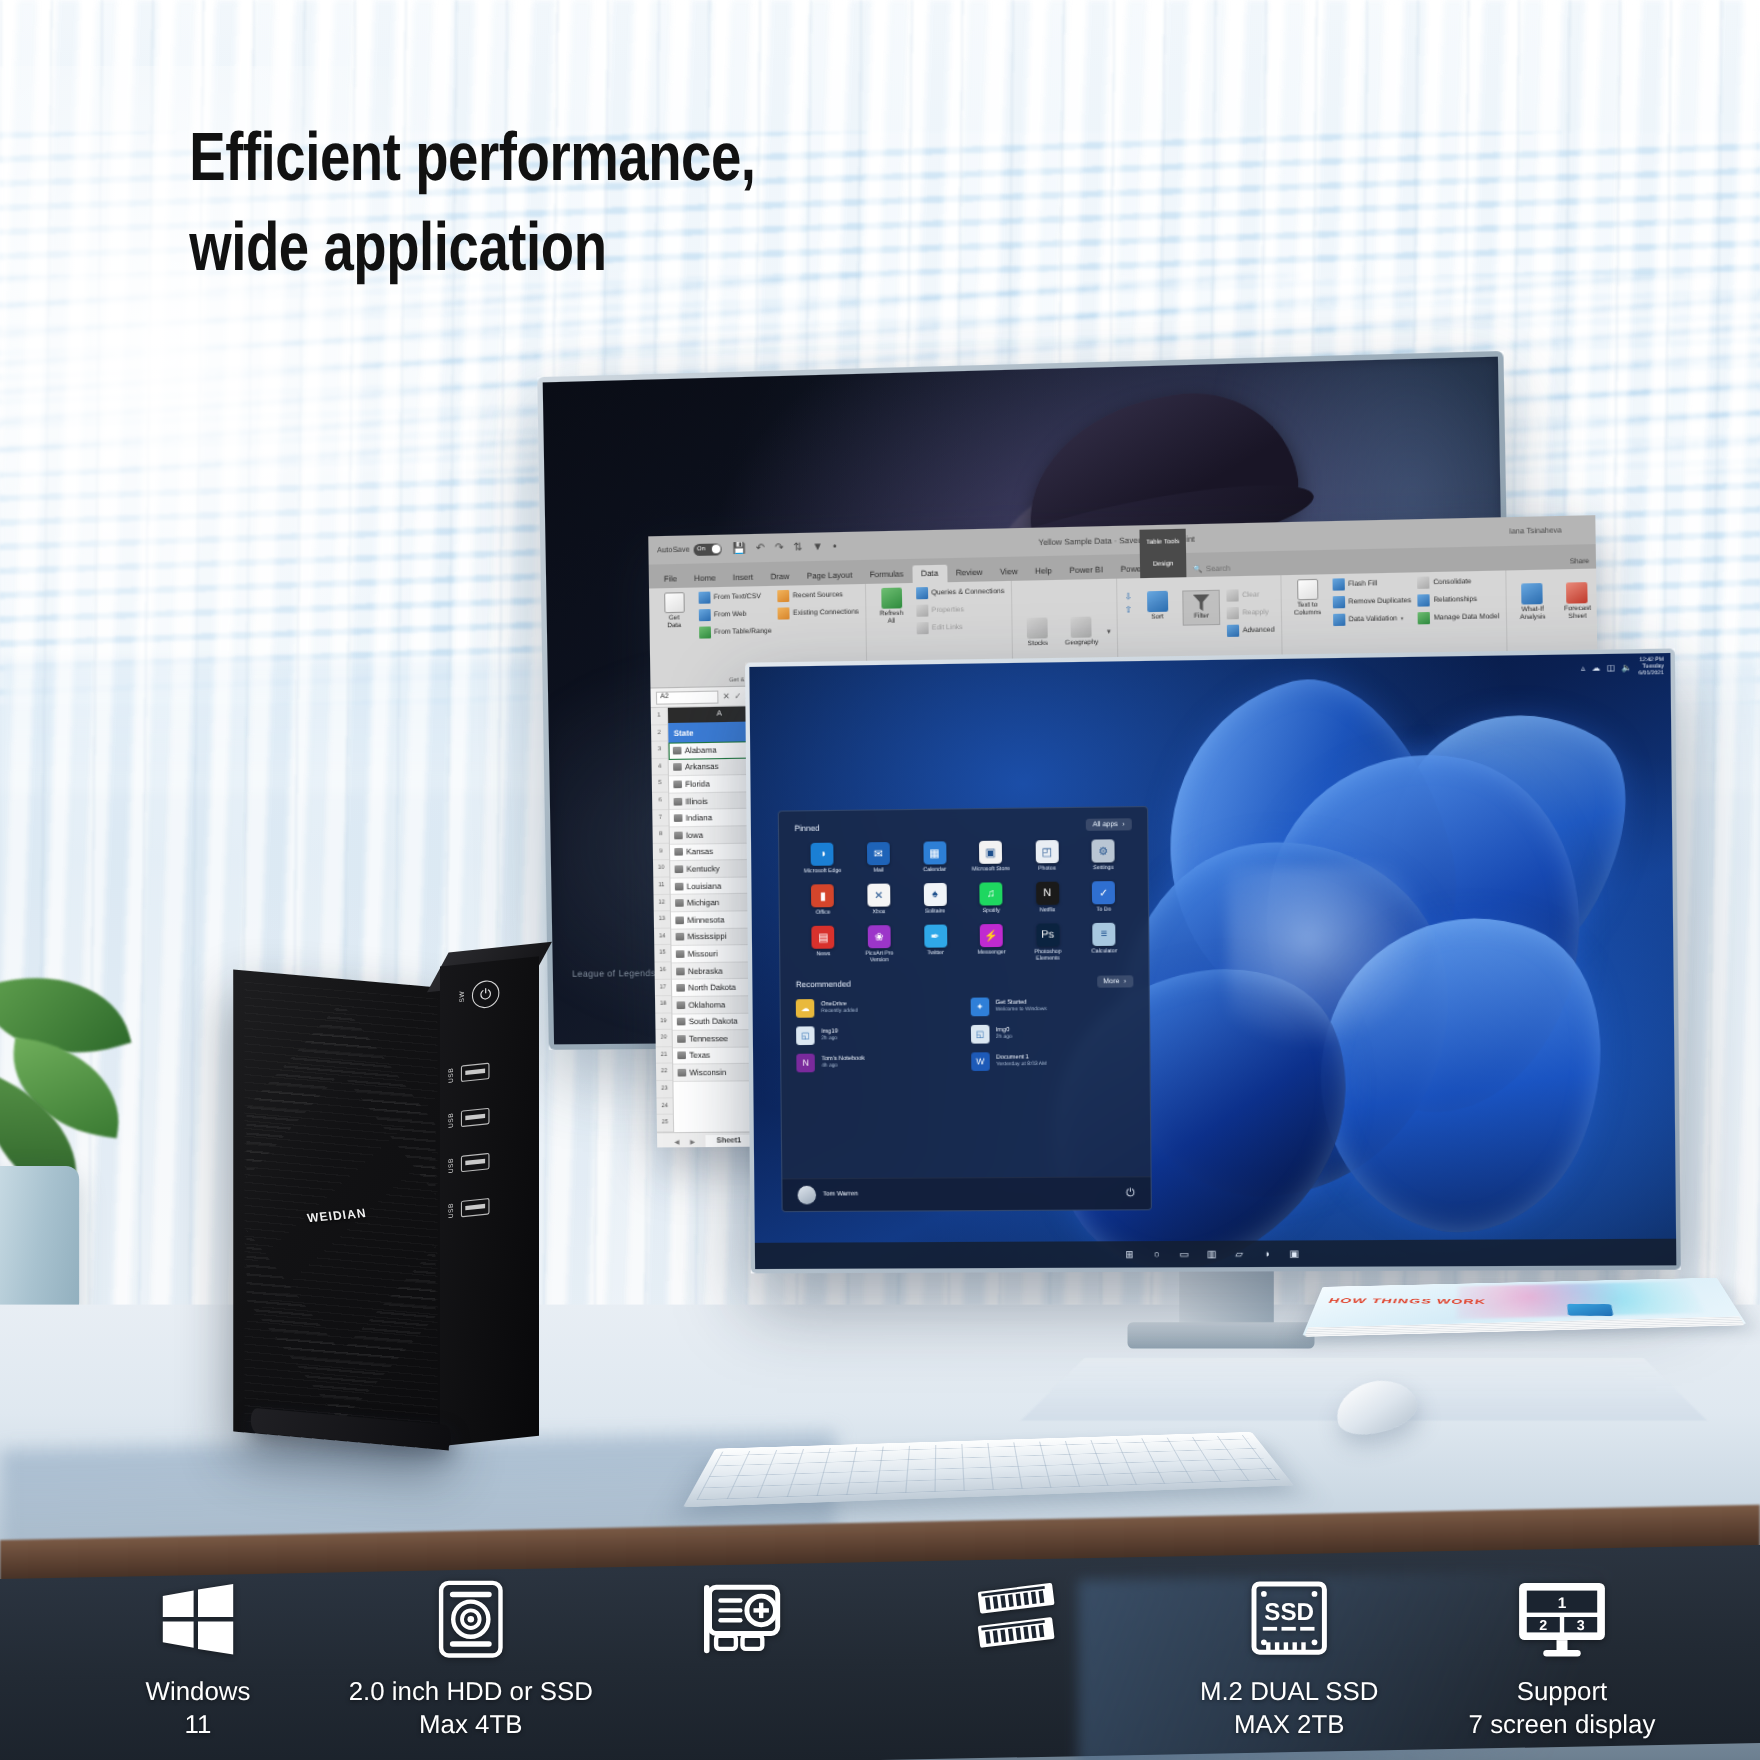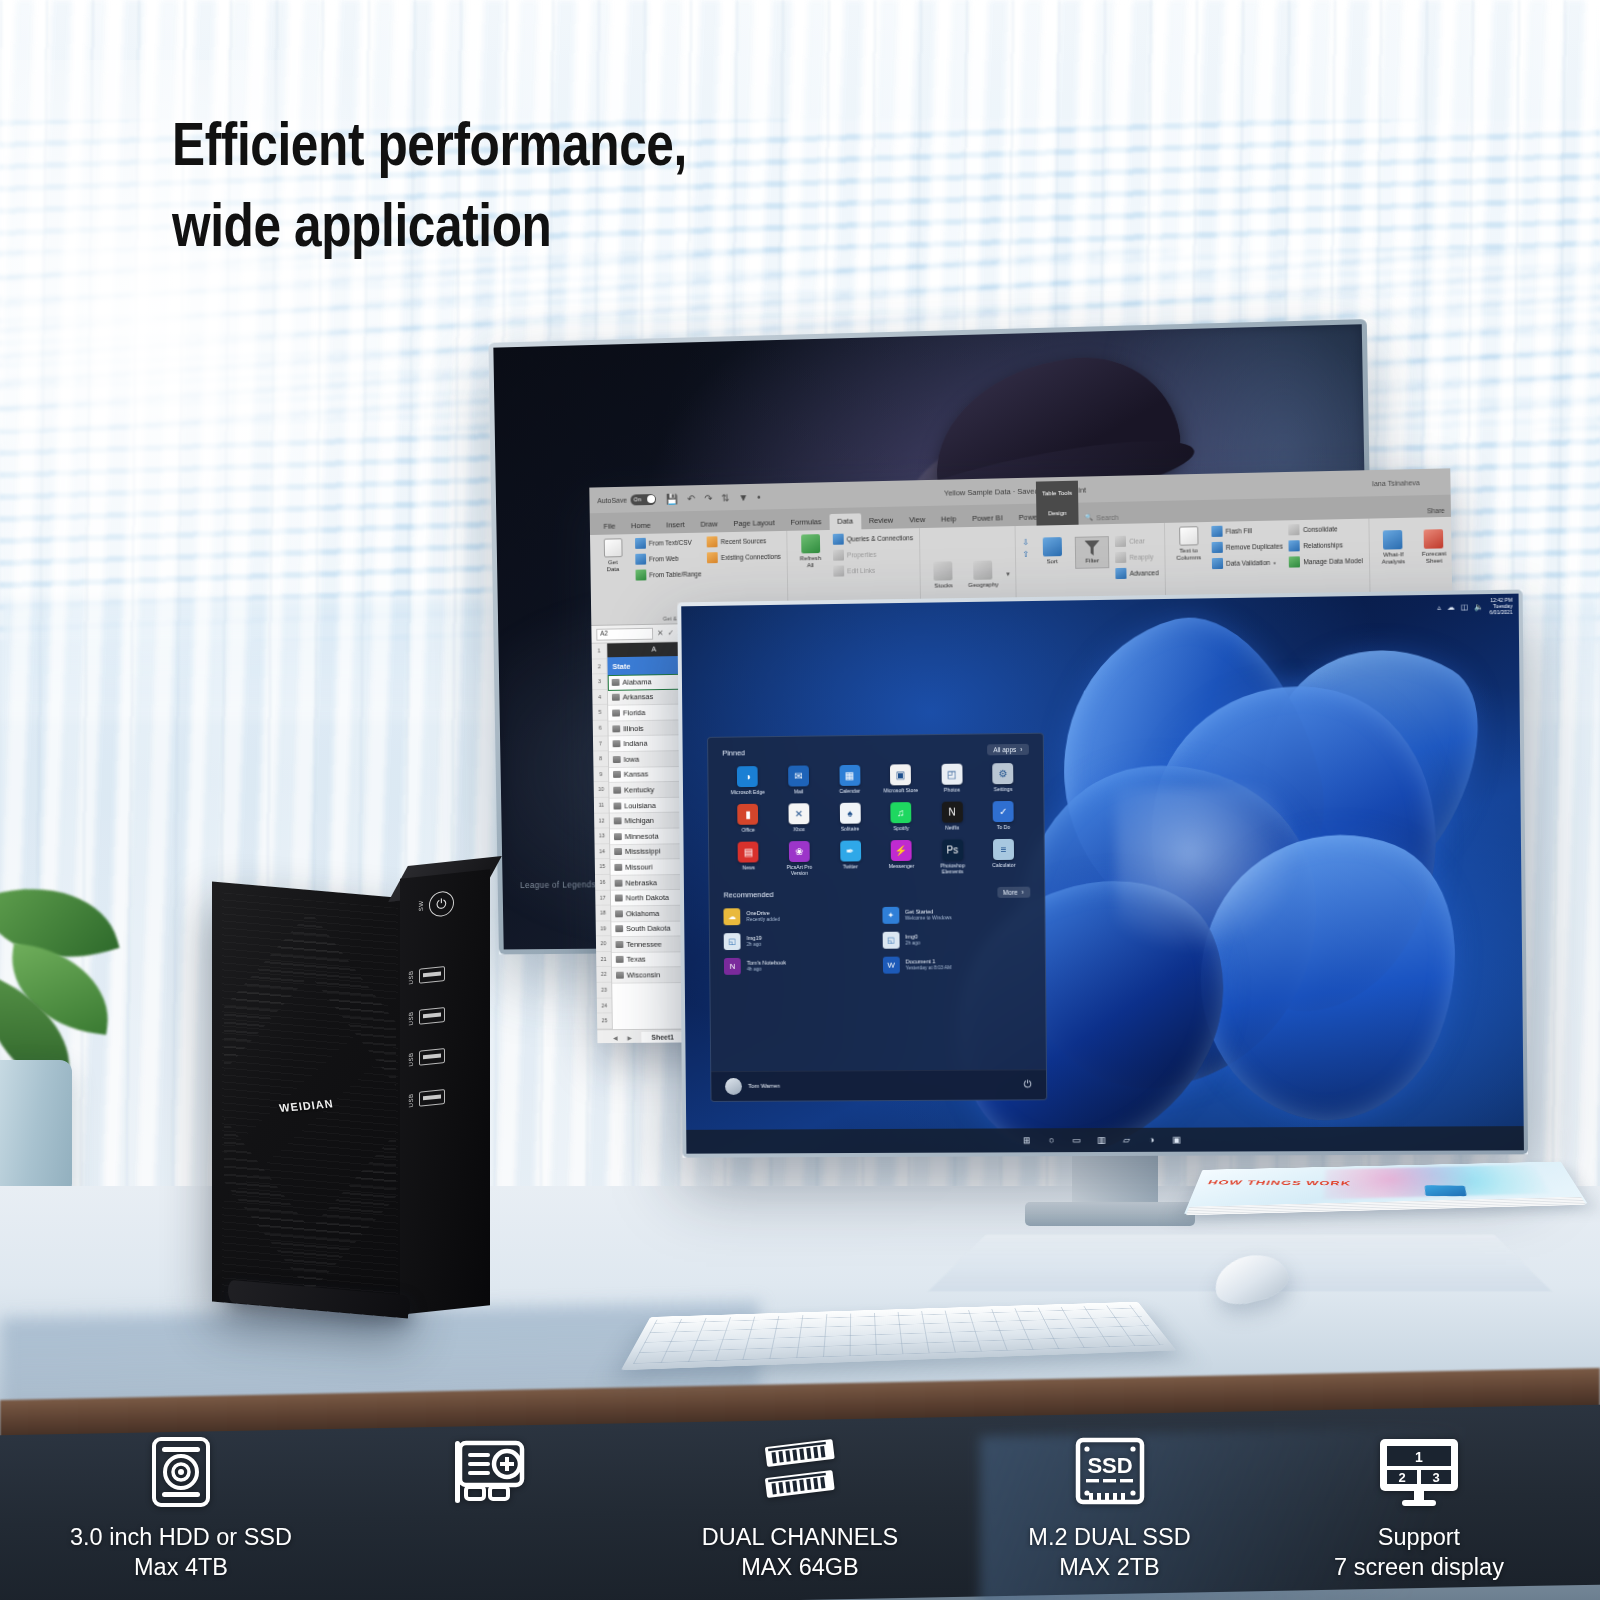--- a/index.html
+++ b/index.html
@@ -1223,33 +1223,45 @@
 <div class="keyboard">
     <div class="kb-keys"></div>
   </div>
 <div class="mouse"></div>
 
 <h1 class="headline">Efficient performance,
 wide application</h1>
 
 <div class="features">
 
+  <div class="feature">
+    <div class="ficon">
+      <svg class="fsvg" width="68" height="66" viewBox="0 0 68 66">
+        <path d="M2 12 L30 7 L30 31 L2 31 Z" fill="#fff"></path>
+        <path d="M34 6 L66 1 L66 31 L34 31 Z" fill="#fff"></path>
+        <path d="M2 35 L30 35 L30 59 L2 54 Z" fill="#fff"></path>
+        <path d="M34 35 L66 35 L66 65 L34 60 Z" fill="#fff"></path>
+      </svg>
+    </div>
+    <div class="flabel">Windows
+11</div>
+  </div>
 
   <div class="feature">
     <div class="ficon">
       <svg class="fsvg" width="60" height="72" viewBox="0 0 60 72">
         <rect x="3" y="3" width="54" height="66" rx="7" fill="none" stroke="#fff" stroke-width="4"></rect>
         <rect x="11" y="11" width="38" height="5" rx="2.5" fill="#fff"></rect>
         <rect x="11" y="56" width="38" height="5" rx="2.5" fill="#fff"></rect>
         <circle cx="30" cy="36" r="16" fill="none" stroke="#fff" stroke-width="4"></circle>
         <circle cx="30" cy="36" r="8" fill="none" stroke="#fff" stroke-width="3.5"></circle>
         <circle cx="30" cy="36" r="3" fill="#fff"></circle>
       </svg>
     </div>
-    <div class="flabel">3.0 inch HDD or SSD
+    <div class="flabel">2.0 inch HDD or SSD
 Max 4TB</div>
   </div>
 
   <div class="feature">
     <div class="ficon">
       <svg class="fsvg" width="78" height="70" viewBox="0 0 78 70">
         <rect x="8" y="6" width="62" height="42" rx="6" fill="none" stroke="#fff" stroke-width="4.5"></rect>
         <rect x="3" y="4" width="5" height="62" rx="2.5" fill="#fff"></rect>
         <rect x="16" y="16" width="22" height="4" rx="2" fill="#fff"></rect>
         <rect x="16" y="25" width="22" height="4" rx="2" fill="#fff"></rect>
@@ -1289,22 +1301,20 @@
               <rect x="32" y="41" width="4" height="11"></rect>
             <rect x="39" y="41" width="4" height="11"></rect>
               <rect x="46" y="41" width="4" height="11"></rect>
             <rect x="53" y="41" width="4" height="11"></rect>
               <rect x="60" y="41" width="4" height="11"></rect>
             <rect x="8" y="37" width="58" height="2.5"></rect>
           </g>
         </g>
       </svg>
     </div>
-    <div class="flabel">DUAL CHANNELS
-MAX 64GB</div>
   </div>
 
   <div class="feature">
     <div class="ficon">
       <svg class="fsvg" width="72" height="72" viewBox="0 0 72 72">
         <rect x="4" y="4" width="64" height="62" rx="5" fill="none" stroke="#fff" stroke-width="4.5"></rect>
         <circle cx="13" cy="13" r="2.6" fill="#fff"></circle>
           <circle cx="59" cy="13" r="2.6" fill="#fff"></circle>
         <circle cx="13" cy="57" r="2.6" fill="#fff"></circle>
           <circle cx="59" cy="57" r="2.6" fill="#fff"></circle>

